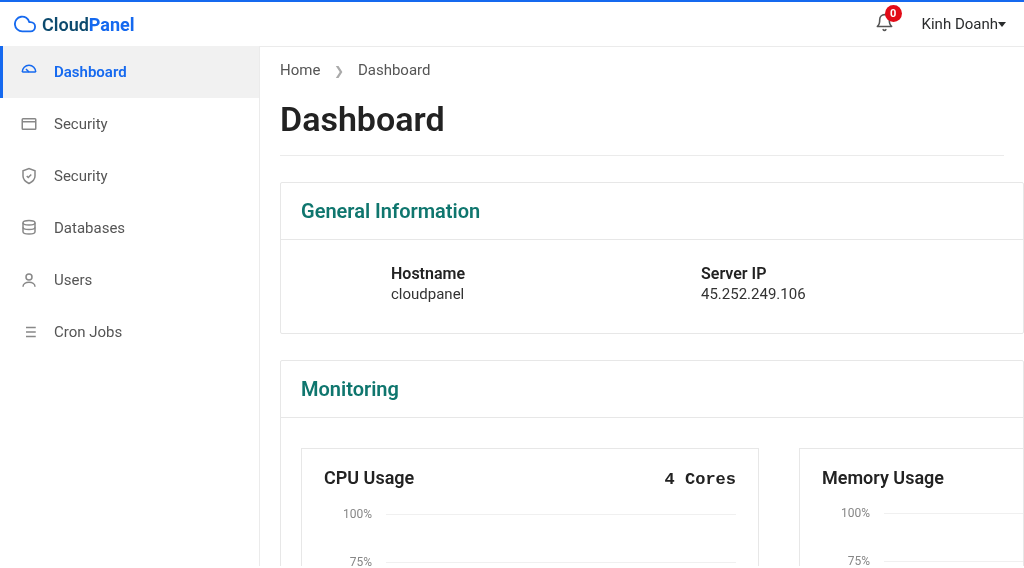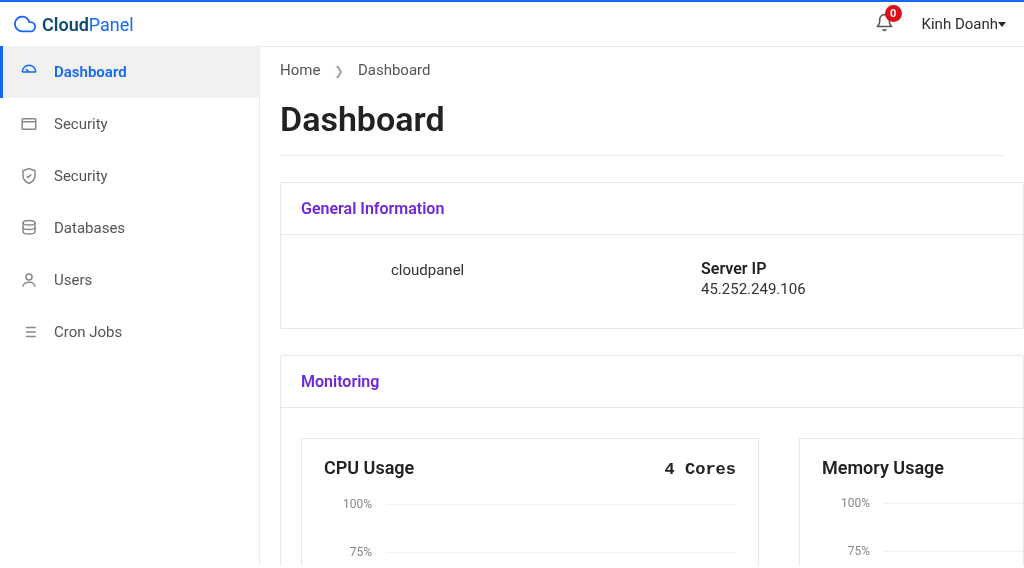--- a/index.html
+++ b/index.html
@@ -1,40 +1,40 @@
 <!DOCTYPE html>
 <html><head>
   <meta charset="utf-8">
   <style>
     * { margin:0; padding:0; box-sizing:border-box; }
     body { font-family:"Segoe UI", Roboto, "Helvetica Neue", Arial, sans-serif; font-size:14px; color:#292b2c; background:#fff; width:1024px; height:568px; overflow:hidden; border-top:2px solid #1569ef; }
     .header { height:44px; display:flex; align-items:center; padding:0 18px 0 14px; background:#fff; }
     .logo { display:flex; align-items:center; gap:6px; font-weight:600; font-size:18px; }
     .logo-cloud { color:#0c4a6e;margin-top:48px; }
-    .logo-panel { color:#1569ef; font-weight:400; }
+    .logo-panel { color:#1569ef; font-weight:700; }
     .spacer { flex:1; }
     .bell-wrap { position:relative; margin-right:28px; cursor:pointer; }
     .badge { position:absolute; top:-8px; right:-8px; background:#e20b17; color:#fff; border-radius:50%; width:17px; height:17px; font-size:11px; font-weight:700; display:flex; align-items:center; justify-content:center; }
     .user-menu { display:flex; align-items:center; cursor:pointer; font-size:15px; }
     .caret { width:0; height:0; border-left:4px solid transparent; border-right:4px solid transparent; border-top:5px solid #292b2c; }
     .shell { display:flex; height:calc(100% - 46px);justify-content:center; }
     .sidebar { width:259px; background:#fff; }
     .nav-item { display:flex; align-items:center; gap:16px; height:52px; padding:0 20px; cursor:pointer; color:#555; font-size:15px; }
     .nav-item.active { background:#f1f1f1; color:#1569ef; border-left:3px solid #1569ef; padding-left:17px; font-weight:600; }
     .nav-icon { width:18px; color:#888; display:flex; align-items:center; justify-content:center; flex-shrink:0; }
     .nav-item.active .nav-icon { color:#1569ef; }
     .content { flex:1; background:#fff; border-left:1px solid #ebebeb; border-top:1px solid #ebebeb; overflow:hidden; }
     .crumbs { padding:14px 20px; color:#777; font-size:15px; }
     .crumbs-home { color:#555; }
     .crumbs-sep { margin:0 10px; color:#aaa; font-size:12px; }
     .crumbs-current { color:#555; }
     .page-title { font-size:34px; font-weight:600; padding:6px 20px 16px; color:#222; }
     .h-divider { border-bottom:1px solid #ebebeb; margin:0 20px; }
     .card { border:1px solid #e7e7e7; border-radius:2px; margin:26px 0 0 20px; background:#fff; overflow:hidden; }
-    .card-header { padding:16px 20px; font-size:16px; font-weight:600; border-bottom:1px solid #e7e7e7; color:#6d28d9; }
+    .card-header { padding:16px 20px; font-size:20px; font-weight:600; border-bottom:1px solid #e7e7e7; color:#0f766e; }
     .card-body { padding:24px 20px 30px; }
     .info-row { display:flex; }
     .info-col { flex:0 0 310px; }
     .info-col:first-child { margin-left:90px; }
     .info-label { font-weight:600; font-size:16px; color:#222; }
     .info-value { font-size:15px; color:#333; margin-top:2px; }
     .mon-body { display:flex; gap:40px; padding:30px 20px 0; }
     .chart-card { border:1px solid #e7e7e7; flex:0 0 458px; padding:18px 22px 0; }
     .chart-head { display:flex; justify-content:space-between; align-items:baseline; margin-bottom:18px; }
     .chart-title { font-size:18px; font-weight:600; color:#222; }
@@ -134,20 +134,21 @@
       <span class="crumbs-current">Dashboard</span>
     </div>
     <h1 class="page-title">Dashboard</h1>
     <div class="h-divider"></div>
 
     <div class="card">
       <div class="card-header">General Information</div>
       <div class="card-body">
         <div class="info-row">
           <div class="info-col">
+            <div class="info-label">Hostname</div>
             <div class="info-value">cloudpanel</div>
           </div>
           <div class="info-col">
             <div class="info-label">Server IP</div>
             <div class="info-value">45.252.249.106</div>
           </div>
         </div>
       </div>
     </div>
 

